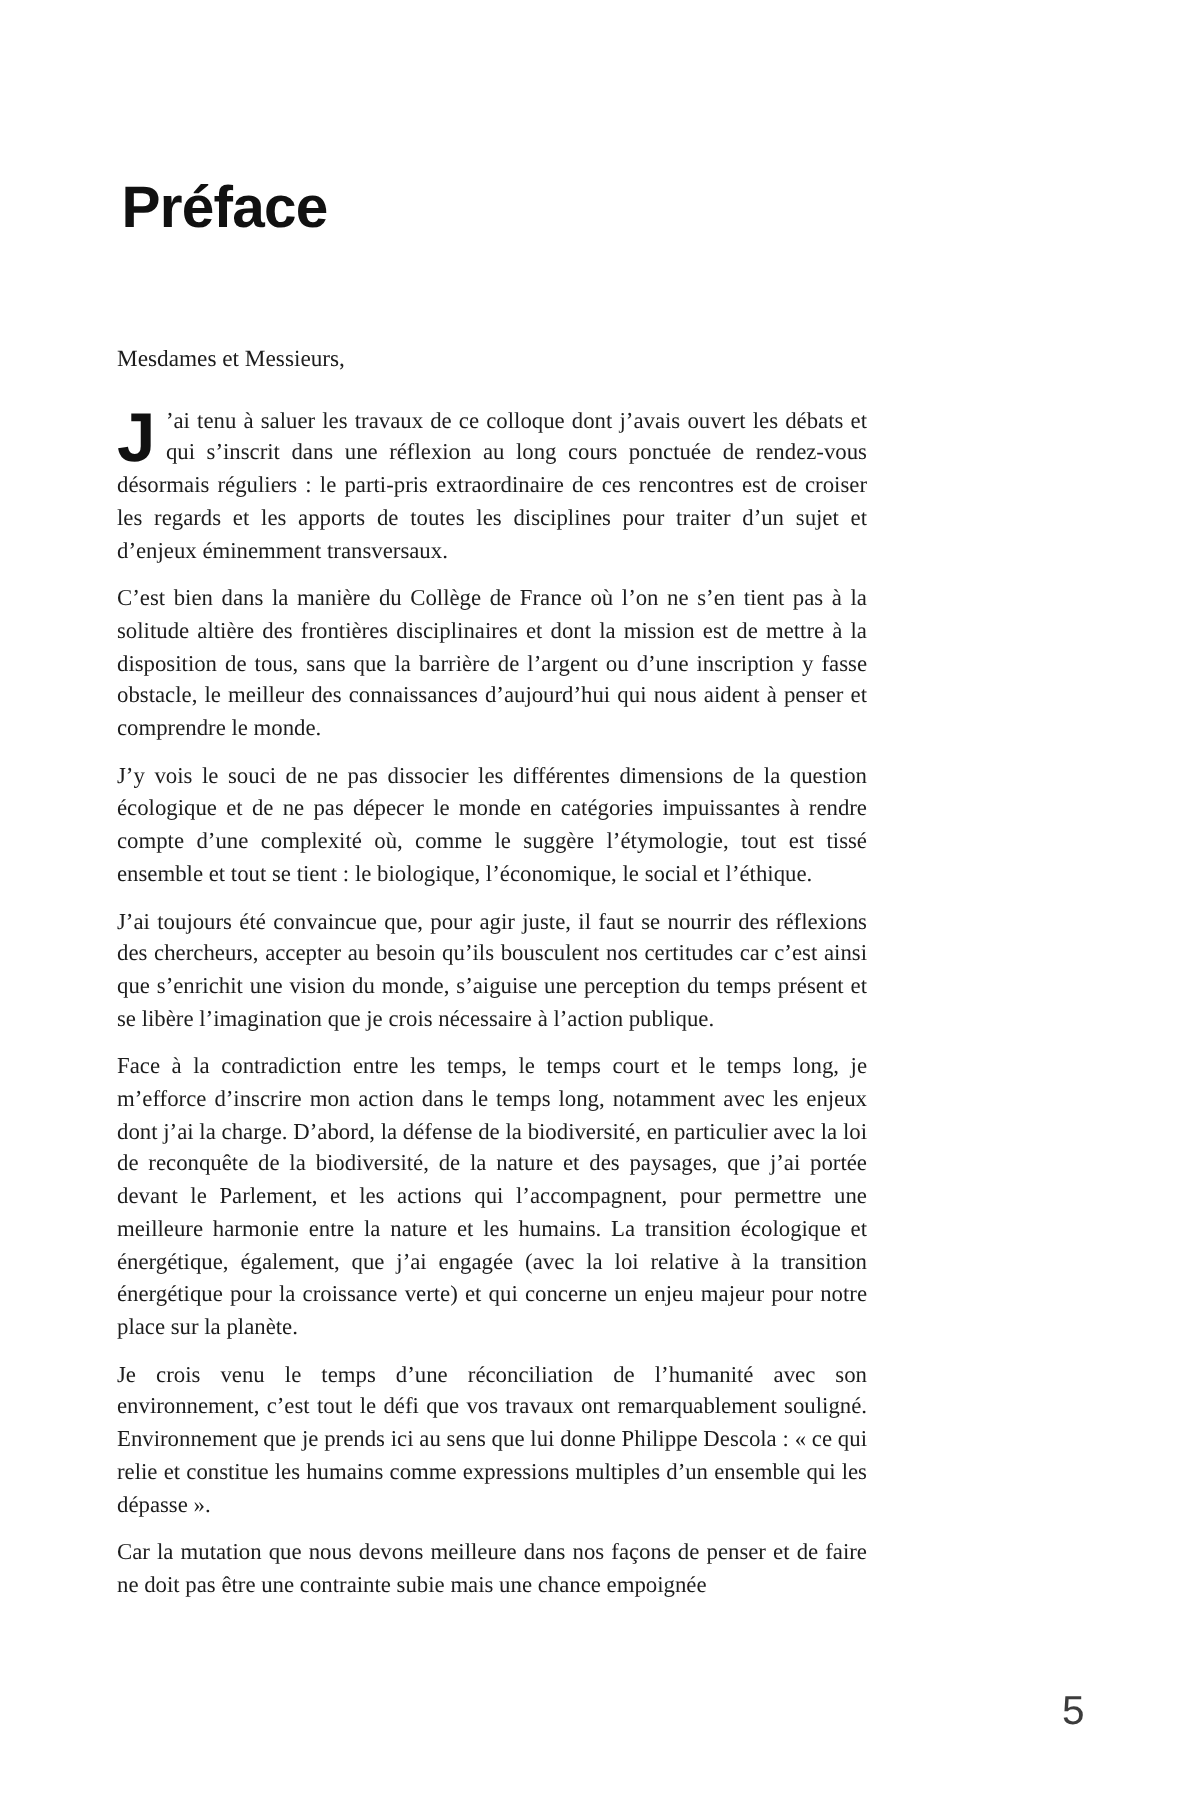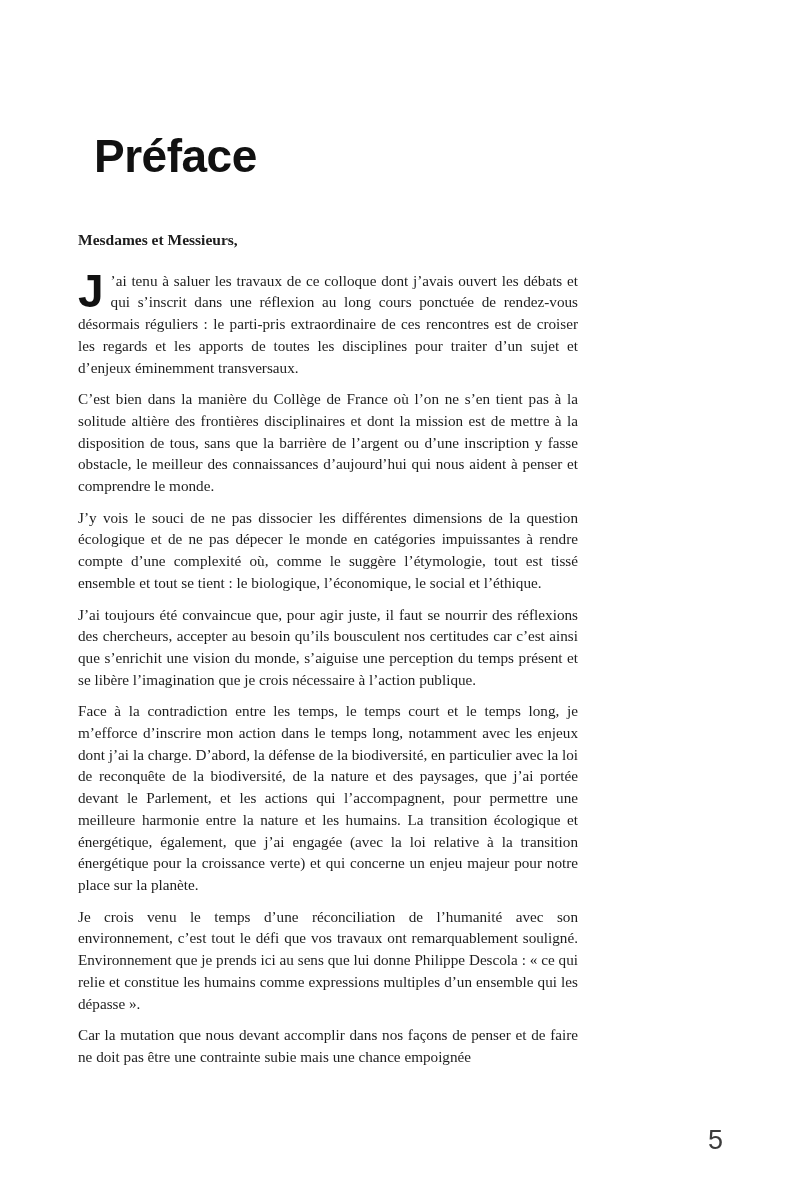--- a/index.html
+++ b/index.html
@@ -10,39 +10,38 @@
     margin: 0 auto;
     background: #ffffff;
     overflow: hidden;
     color: #1d1d1d;
     font-family: "Liberation Serif", serif;
   }
   .title {
     position: absolute;
     left: 77px;
     top: 114px;
-    margin: 17px;
+    margin: 4px;
     font-family: "Liberation Sans", "DejaVu Sans", sans-serif;
     font-weight: 800;
-    font-size: 46px;
+    font-size: 39px;
     line-height: 1.1;
     letter-spacing: -0.5px;
     color: #111111;
   }
   .content {
     position: absolute;
     left: 78px;
     top: 229px;
     width: 500px;
   }
   .salutation {
     margin: 0 0 19px 0;
     font-size: 15.5px;
     line-height: 21.7px;
-    font-weight: bold;
   }
   .par {
     margin: 0 0 10px 0;
     font-size: 15.2px;
     line-height: 21.7px;
     text-align: justify;
     hyphens: auto;
     -webkit-hyphens: auto;
   }
   .par:last-child { margin-bottom: 0; }
@@ -82,19 +81,19 @@
     <p class="par">C’est bien dans la manière du Collège de France où l’on ne s’en tient pas à la solitude altière des frontières disciplinaires et dont la mission est de mettre à la disposition de tous, sans que la barrière de l’argent ou d’une inscription y fasse obstacle, le meilleur des connaissances d’aujourd’hui qui nous aident à penser et comprendre le monde.</p>
 
     <p class="par">J’y vois le souci de ne pas dissocier les différentes dimensions de la question écologique et de ne pas dépecer le monde en catégories impuissantes à rendre compte d’une complexité où, comme le suggère l’étymologie, tout est tissé ensemble et tout se tient&nbsp;: le biologique, l’économique, le social et l’éthique.</p>
 
     <p class="par">J’ai toujours été convaincue que, pour agir juste, il faut se nourrir des réflexions des chercheurs, accepter au besoin qu’ils bousculent nos certitudes car c’est ainsi que s’enrichit une vision du monde, s’aiguise une perception du temps présent et se libère l’imagination que je crois nécessaire à l’action publique.</p>
 
     <p class="par">Face à la contradiction entre les temps, le temps court et le temps long, je m’efforce d’inscrire mon action dans le temps long, notamment avec les enjeux dont j’ai la charge. D’abord, la défense de la biodiversité, en particulier avec la loi de reconquête de la biodiversité, de la nature et des paysages, que j’ai portée devant le Parlement, et les actions qui l’accompagnent, pour permettre une meilleure harmonie entre la nature et les humains. La transition écologique et énergétique, également, que j’ai engagée (avec la loi relative à la transition énergétique pour la croissance verte) et qui concerne un enjeu majeur pour notre place sur la planète.</p>
 
     <p class="par">Je crois venu le temps d’une réconciliation de l’humanité avec son environnement, c’est tout le défi que vos travaux ont remarquablement souligné. Environnement que je prends ici au sens que lui donne Philippe Descola&nbsp;: «&nbsp;ce qui relie et constitue les humains comme expressions multiples d’un ensemble qui les dépasse&nbsp;».</p>
 
-    <p class="par">Car la mutation que nous devant accomplir dans nos façons de penser et de faire ne doit pas être une contrainte subie mais une chance empoignée</p>
+    <p class="par">Car la mutation que nous devons meilleure dans nos façons de penser et de faire ne doit pas être une contrainte subie mais une chance empoignée</p>
 
   </div>
 
   <div class="folio">5</div>
 
 </div>
 
 </body></html>

